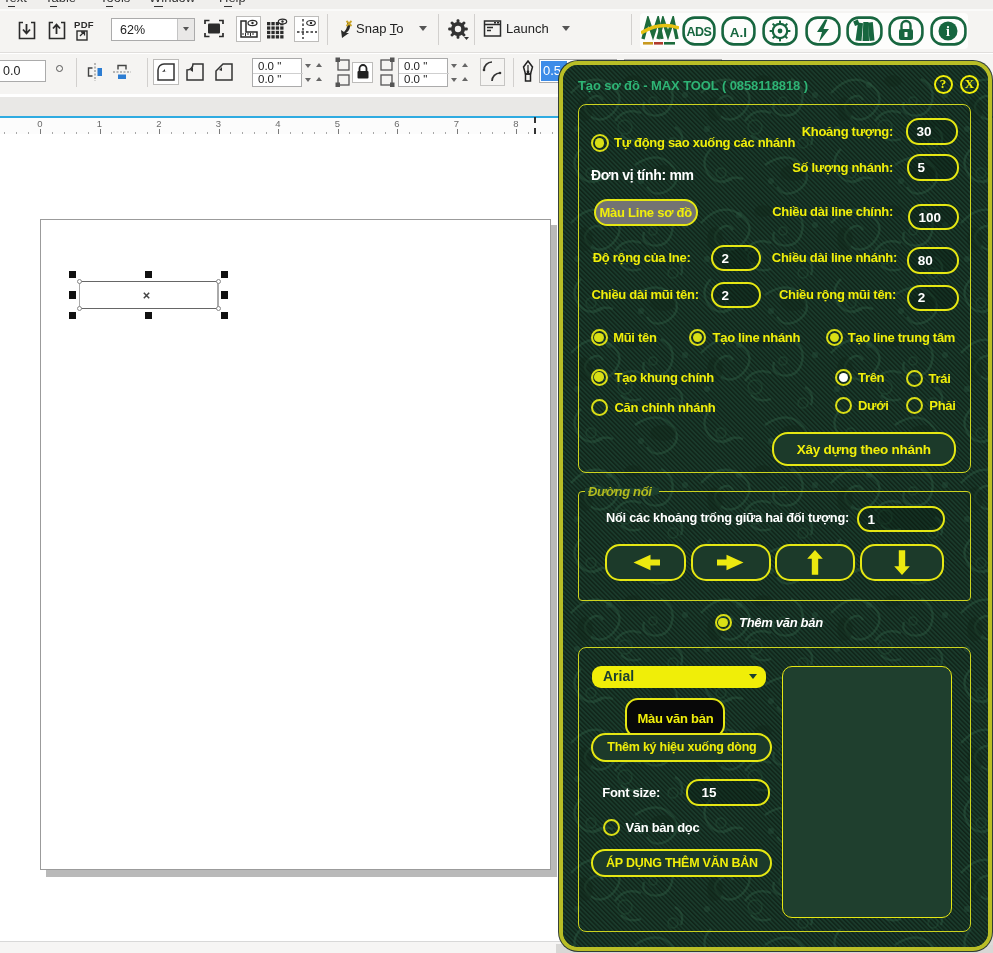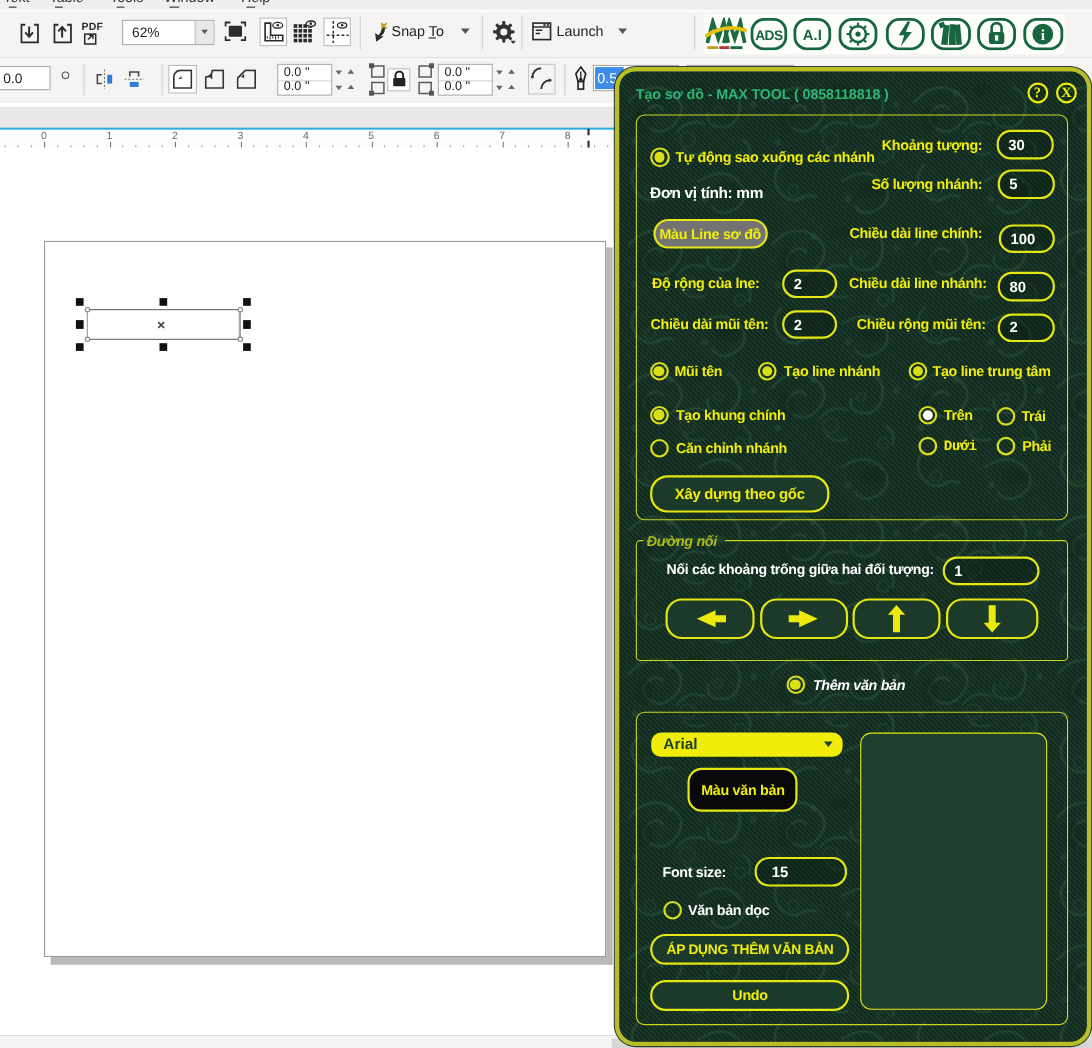--- a/index.html
+++ b/index.html
@@ -439,24 +439,24 @@
 <div class="lbl yel" style="left:284.79999999999995px;top:265.2px;font-size:13px;">Tạo line trung tâm</div>
 <div class="radio sel" style="left:27.700000000000045px;top:303.5px;width:17px;height:17px;"></div>
 <div class="lbl yel" style="left:51.5px;top:304.5px;font-size:13px;">Tạo khung chính</div>
 <div class="radio white" style="left:271.5px;top:304.3px;width:17px;height:17px;"></div>
 <div class="lbl yel" style="left:295px;top:305.3px;font-size:13px;">Trên</div>
 <div class="radio " style="left:343.0px;top:305.1px;width:17px;height:17px;"></div>
 <div class="lbl yel" style="left:365.6px;top:306.1px;font-size:13px;">Trái</div>
 <div class="radio " style="left:27.700000000000045px;top:334.0px;width:17px;height:17px;"></div>
 <div class="lbl yel" style="left:51.5px;top:335px;font-size:13px;">Căn chỉnh nhánh</div>
 <div class="radio " style="left:271.5px;top:331.9px;width:17px;height:17px;"></div>
-<div class="lbl yel" style="left:295px;top:332.9px;font-size:13px;font-family:Liberation Mono, monospace;">Dưới</div>
+<div class="lbl yel" style="left:295px;top:332.9px;font-size:13px;">Dưới</div>
 <div class="radio " style="left:343.0px;top:331.9px;width:17px;height:17px;"></div>
 <div class="lbl yel" style="left:366.29999999999995px;top:332.9px;font-size:13px;">Phải</div>
-<div class="btn" style="left:28px;top:367px;width:163px;height:34px;font-size:13.5px;">Xây dựng theo gốc</div>
+<div class="btn" style="left:208.5px;top:367px;width:184.5px;height:34px;font-size:13.5px;">Xây dựng theo nhánh</div>
 <div class="sect" style="left:15px;top:426px;width:393px;height:110px;border-radius:4px;"></div>
 <div class="abs" style="left:22px;top:423px;width:74px;height:6px;background:#1c3e2d;"></div>
 <div class="lbl" style="left:25px;top:419px;font-size:13px;font-style:italic;color:#b2bb1e;">Đường nối</div>
 <div class="lbl wht" style="left:43px;top:445px;font-size:12.8px;letter-spacing:-0.25px;">Nối các khoảng trống giữa hai đối tượng:</div>
 <div class="inp" style="left:293.5px;top:441px;width:88px;height:26px;">1</div>
 <div class="btn" style="left:42px;top:478.5px;width:81px;height:37px;border-radius:15px;"></div>
       <svg class="abs" style="left:38.5px;top:478.5px" width="88" height="37" viewBox="0 0 88 37">
         <path d="M31.5,18.5 L48.5,10.8 v4.6 h9.5 v6.2 h-9.5 v4.6 z" fill="#ece90f"></path>
       </svg>
 <div class="btn" style="left:128px;top:478.5px;width:80px;height:37px;border-radius:15px;"></div>
@@ -472,20 +472,20 @@
         <path d="M44,31 L36.2,22.2 h4.6 v-16 h6.4 v16 h4.6 z" fill="#ece90f"></path>
       </svg>
 <div class="radio sel" style="left:151.5px;top:549.0px;width:17px;height:17px;"></div>
 <div class="lbl wht" style="left:176px;top:550px;font-size:13px;font-style:italic;">Thêm văn bản</div>
 <div class="sect" style="left:15px;top:582px;width:393px;height:285px;"></div>
 <div class="abs" style="left:28.5px;top:600.6px;width:174.5px;height:22.5px;background:#f0ee08;border-radius:9px;">
 <span style="position:absolute;left:11.5px;top:2.5px;font-size:14px;font-weight:700;color:#1c4030;">Arial</span>
 <span style="position:absolute;right:9px;top:8px;width:0;height:0;border:4.5px solid transparent;border-top:5.5px solid #1c4030;"></span>
       </div>
 <div class="btn" style="left:62.39999999999998px;top:633px;width:100px;height:40px;background:#080808;border-radius:13px;font-size:13px;">Màu văn bản</div>
+<div class="btn" style="left:28.399999999999977px;top:667.9px;width:181px;height:29px;border-radius:15px;font-size:12.5px;">Thêm ký hiệu xuống dòng</div>
 <div class="lbl wht" style="left:39.299999999999955px;top:719.5px;font-size:13px;">Font size:</div>
 <div class="inp" style="left:122.60000000000002px;top:713.7px;width:84.6px;height:27px;padding-left:14px;">15</div>
 <div class="radio " style="left:40.39999999999998px;top:754.4px;width:17px;height:17px;"></div>
 <div class="lbl wht" style="left:62.39999999999998px;top:755.4px;font-size:13px;">Văn bản dọc</div>
 <div class="btn" style="left:28.399999999999977px;top:784.3px;width:181px;height:27.5px;border-radius:14px;font-size:12.5px;">ÁP DỤNG THÊM VĂN BẢN</div>
-<div class="btn" style="left:28.399999999999977px;top:825.8px;width:181px;height:28.3px;border-radius:14px;font-size:13px;">Undo</div>
 <div class="abs" style="left:219.39999999999998px;top:601.2px;width:170px;height:252px;background:#1f3f2e;border:1.5px solid #e5e713;border-radius:10px;"></div>
 </div>
   </div>
 </body></html>

